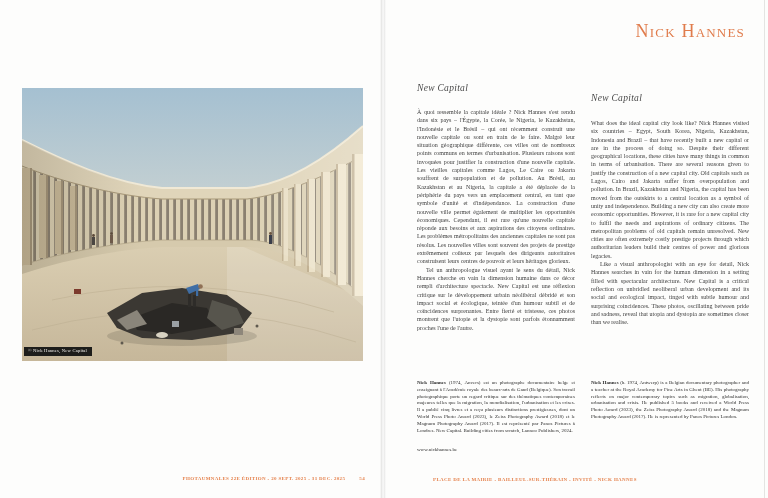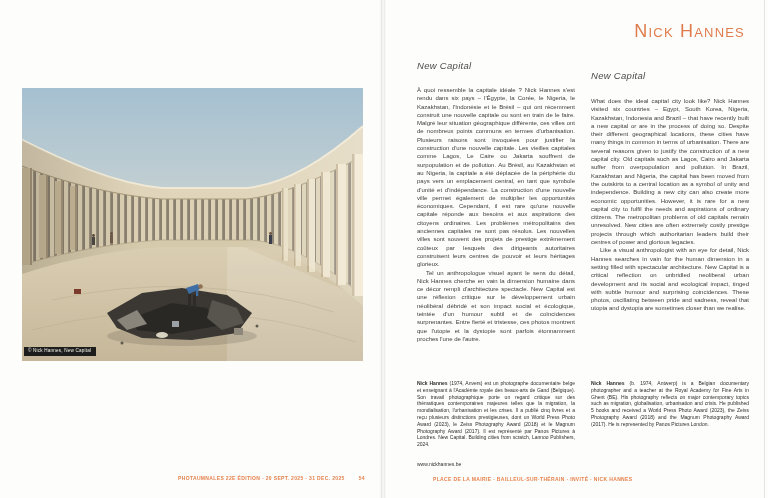--- a/index.html
+++ b/index.html
@@ -1,18 +1,18 @@
 <!DOCTYPE html>
 <html><head>
 <meta charset="utf-8">
 <style>
   * { margin:0; padding:0; box-sizing:border-box; }
   html,body { width:768px; height:498px; }
   body { font-family:"Liberation Sans", sans-serif; background:#ffffff; }
-  .spread { position:relative; width:768px; height:498px; background:#fdfdfc; overflow:hidden; }
+  .spread { position:relative; width:768px; height:498px; background:#fdfdfc; overflow:hidden;font-family:Liberation Serif, serif; }
 
   
   .gutter { position:absolute; left:380px; top:0; width:6px; height:498px;
     background:linear-gradient(90deg, rgba(0,0,0,0) 0%, rgba(0,0,0,0.10) 30%, rgba(255,255,255,0.9) 50%, rgba(0,0,0,0.08) 70%, rgba(0,0,0,0) 100%); }
   .page-edge { position:absolute; right:3px; top:0; width:1px; height:498px; background:#e4e4e2; }
 
   
   .photo-frame { position:absolute; left:22px; top:88px; width:341px; height:273px; overflow:hidden; }
   .photo-frame svg { display:block; width:100%; height:100%; }
   .photo-caption { position:absolute; left:2px; bottom:5px; background:#1d1d1b; color:#f4f2ee;
@@ -21,21 +21,21 @@
   .footer { position:absolute; color:#e5824d; font-weight:bold; font-size:5px; letter-spacing:.35px;
     text-transform:uppercase; line-height:1; }
   .footer-left { top:476px; left:22px; width:343px; text-align:right; }
   .footer-left .pagenum { margin-left:14px; }
   .footer-right { top:477px; left:433px; }
 
   
   .masthead { position:absolute; top:22px; right:23px; color:#e07c4c;
     font-size:18px; font-variant:small-caps; letter-spacing:1.2px; font-weight:400; line-height:1.1; }
 
-  .col { position:absolute; width:158px; color:#3d3d3d; }
+  .col { position:absolute; width:158px; color:#3d3d3d;margin-top:23px; }
   .col-fr { left:417px; top:60px; }
   .col-en { left:591px; top:60px; }
   .col-heading { font-style:italic; font-size:9.5px; letter-spacing:.3px; color:#4a4a4a; margin-bottom:15px; }
   .col-en .col-heading { margin-top:10px; margin-bottom:16px; }
   .body-text { font-size:6px; line-height:8.3px; text-align:justify; }
   .body-text + .body-text { text-indent:9px; }
 
   .bio { position:absolute; width:158px; font-size:5px; line-height:6.8px; text-align:justify; color:#2e2e2e; }
   .bio-fr { left:417px; top:380px; }
   .bio-en { left:591px; top:380px; }

